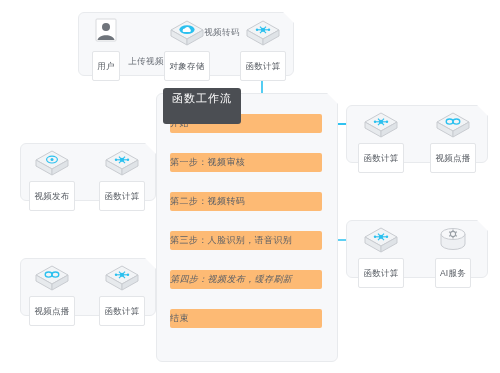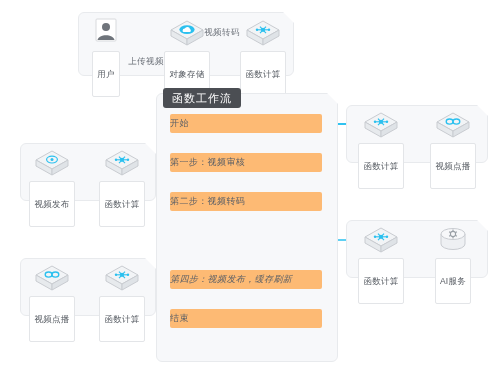--- a/index.html
+++ b/index.html
@@ -55,21 +55,21 @@
     height: 267px;
   }
   #flowTitle {
     position: absolute;
     left: 163px;
     top: 88px;
     background: #4b4e53;
     color: #ffffff;
     font-size: 11px;
     line-height: 20px;
-    height: 20px;
+    height: 36px;
     padding: 0 9px;
     border-radius: 3px;
     letter-spacing: 1px;
     white-space: nowrap;
     z-index: 5;
   }
   .step {
     position: absolute;
     left: 170px;
     width: 152px;
@@ -103,21 +103,21 @@
   }
   .node .cap {
     display: inline-block;
     margin-top: 1px;
     background: #ffffff;
     border: 1px solid #e3e5e8;
     border-radius: 2px;
     color: #555a61;
     font-size: 8.5px;
     line-height: 12px;
-    padding: 16px 4px;
+    padding: 8px 4px;
     white-space: nowrap;
     letter-spacing: 0.3px;
   }
   .edgelabel {
     position: absolute;
     color: #6b7078;
     font-size: 8.5px;
     line-height: 10px;
     letter-spacing: 0.4px;
     white-space: nowrap;
@@ -237,20 +237,21 @@
     </span>
     <span class="cap">函数计算</span>
   </div>
 
   <div class="panel notch" id="flowPanel"></div>
   <div id="flowTitle">函数工作流</div>
 
   <div class="step" style="top:114px;">开始</div>
   <div class="step" style="top:153px;">第一步：视频审核</div>
   <div class="step" style="top:192px;">第二步：视频转码</div>
+  <div class="step" style="top:231px;">第三步：人脸识别，语音识别</div>
   <div class="step" style="top:270px;font-style:italic;">第四步：视频发布，缓存刷新</div>
   <div class="step" style="top:309px;">结束</div>
 
   <div class="panel notch" id="panelMedia"></div>
 
   <div class="node" style="left:26px; top:148px;">
     <span class="glyph">
       <svg width="38" height="32" viewBox="0 0 38 32">
         <path d="M19,3 L35,12 L19,21 L3,12 Z" fill="#f2f4f6" stroke="#c9ccd1" stroke-width="1"></path>
         <path d="M3,12 L3,18 L19,27 L19,21 Z" fill="#e7eaed" stroke="#c9ccd1" stroke-width="1"></path>

